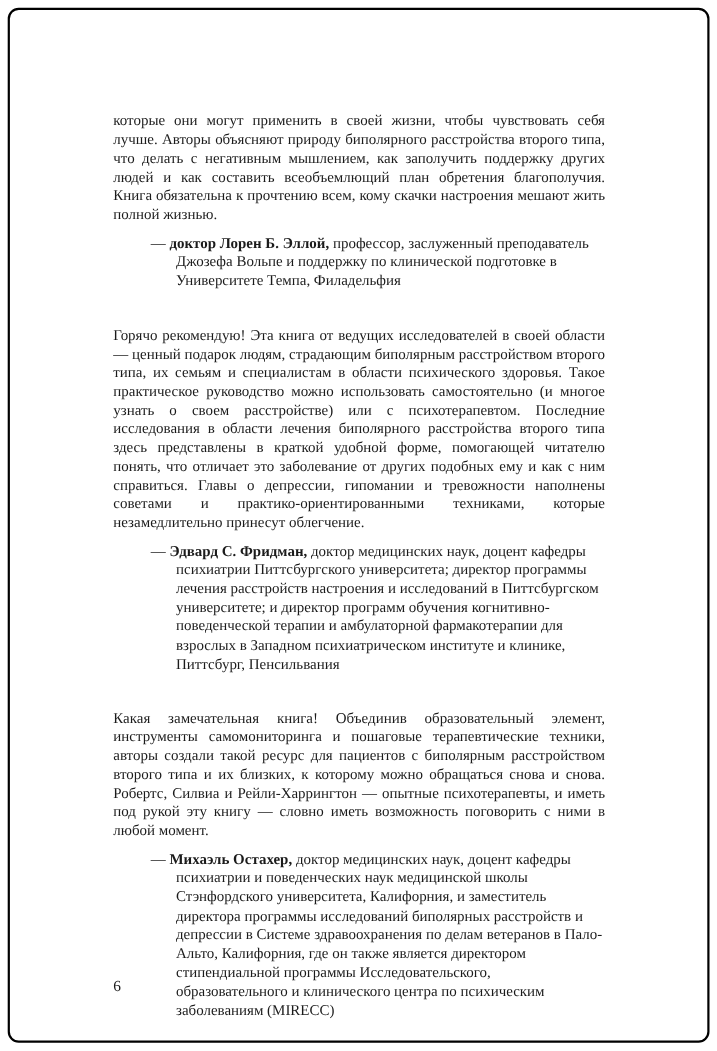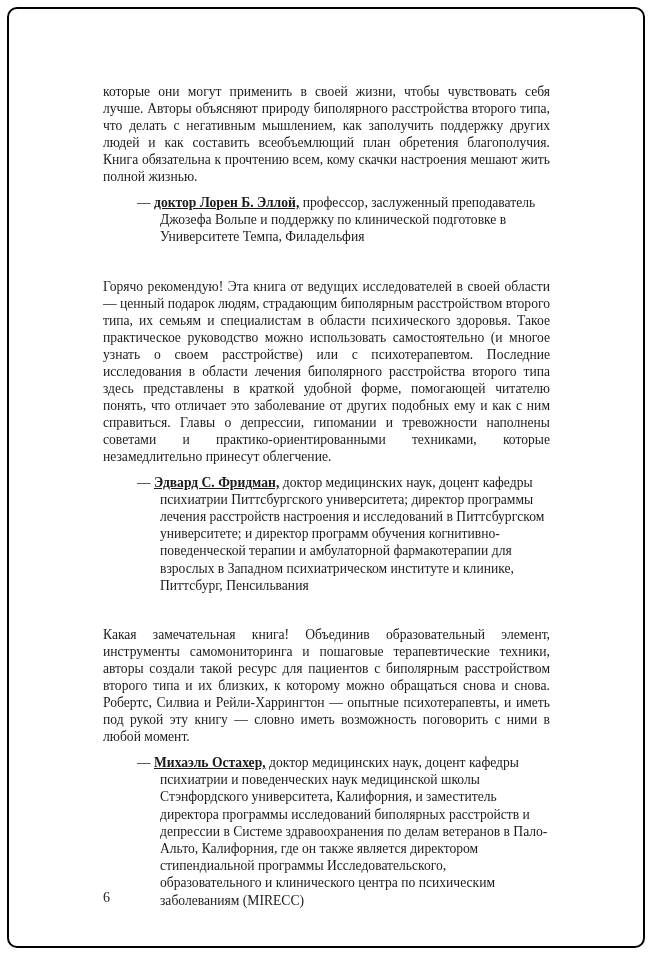--- a/index.html
+++ b/index.html
@@ -18,21 +18,21 @@
     .page-frame {
       position: absolute;
       inset: 7px;
       border: 2.5px solid #000000;
       border-radius: 10px;
       pointer-events: none;
     }
     .content {
       position: absolute;
       left: 103px;
-      top: 83px;
+      top: 101px;
       width: 447px;
     }
     .para {
       font-size: 13.6px;
       line-height: 17px;
       text-align: justify;
       margin: 0 0 9px 0;
       hyphens: auto;
     }
     .attr {
@@ -41,21 +41,20 @@
       margin: 0 0 32px 0;
       padding-left: 57px;
       text-indent: -23px;
       text-align: left;
     }
     .attr:last-of-type {
       margin-bottom: 16px;
     }
     .attr .attr-name {
       font-weight: bold;
-      text-decoration: underline;
     }
     .page-number {
       position: absolute;
       left: 103px;
       bottom: 49px;
       font-size: 14px;
       color: #1b1b1b;
     }
   </style>
 </head>

